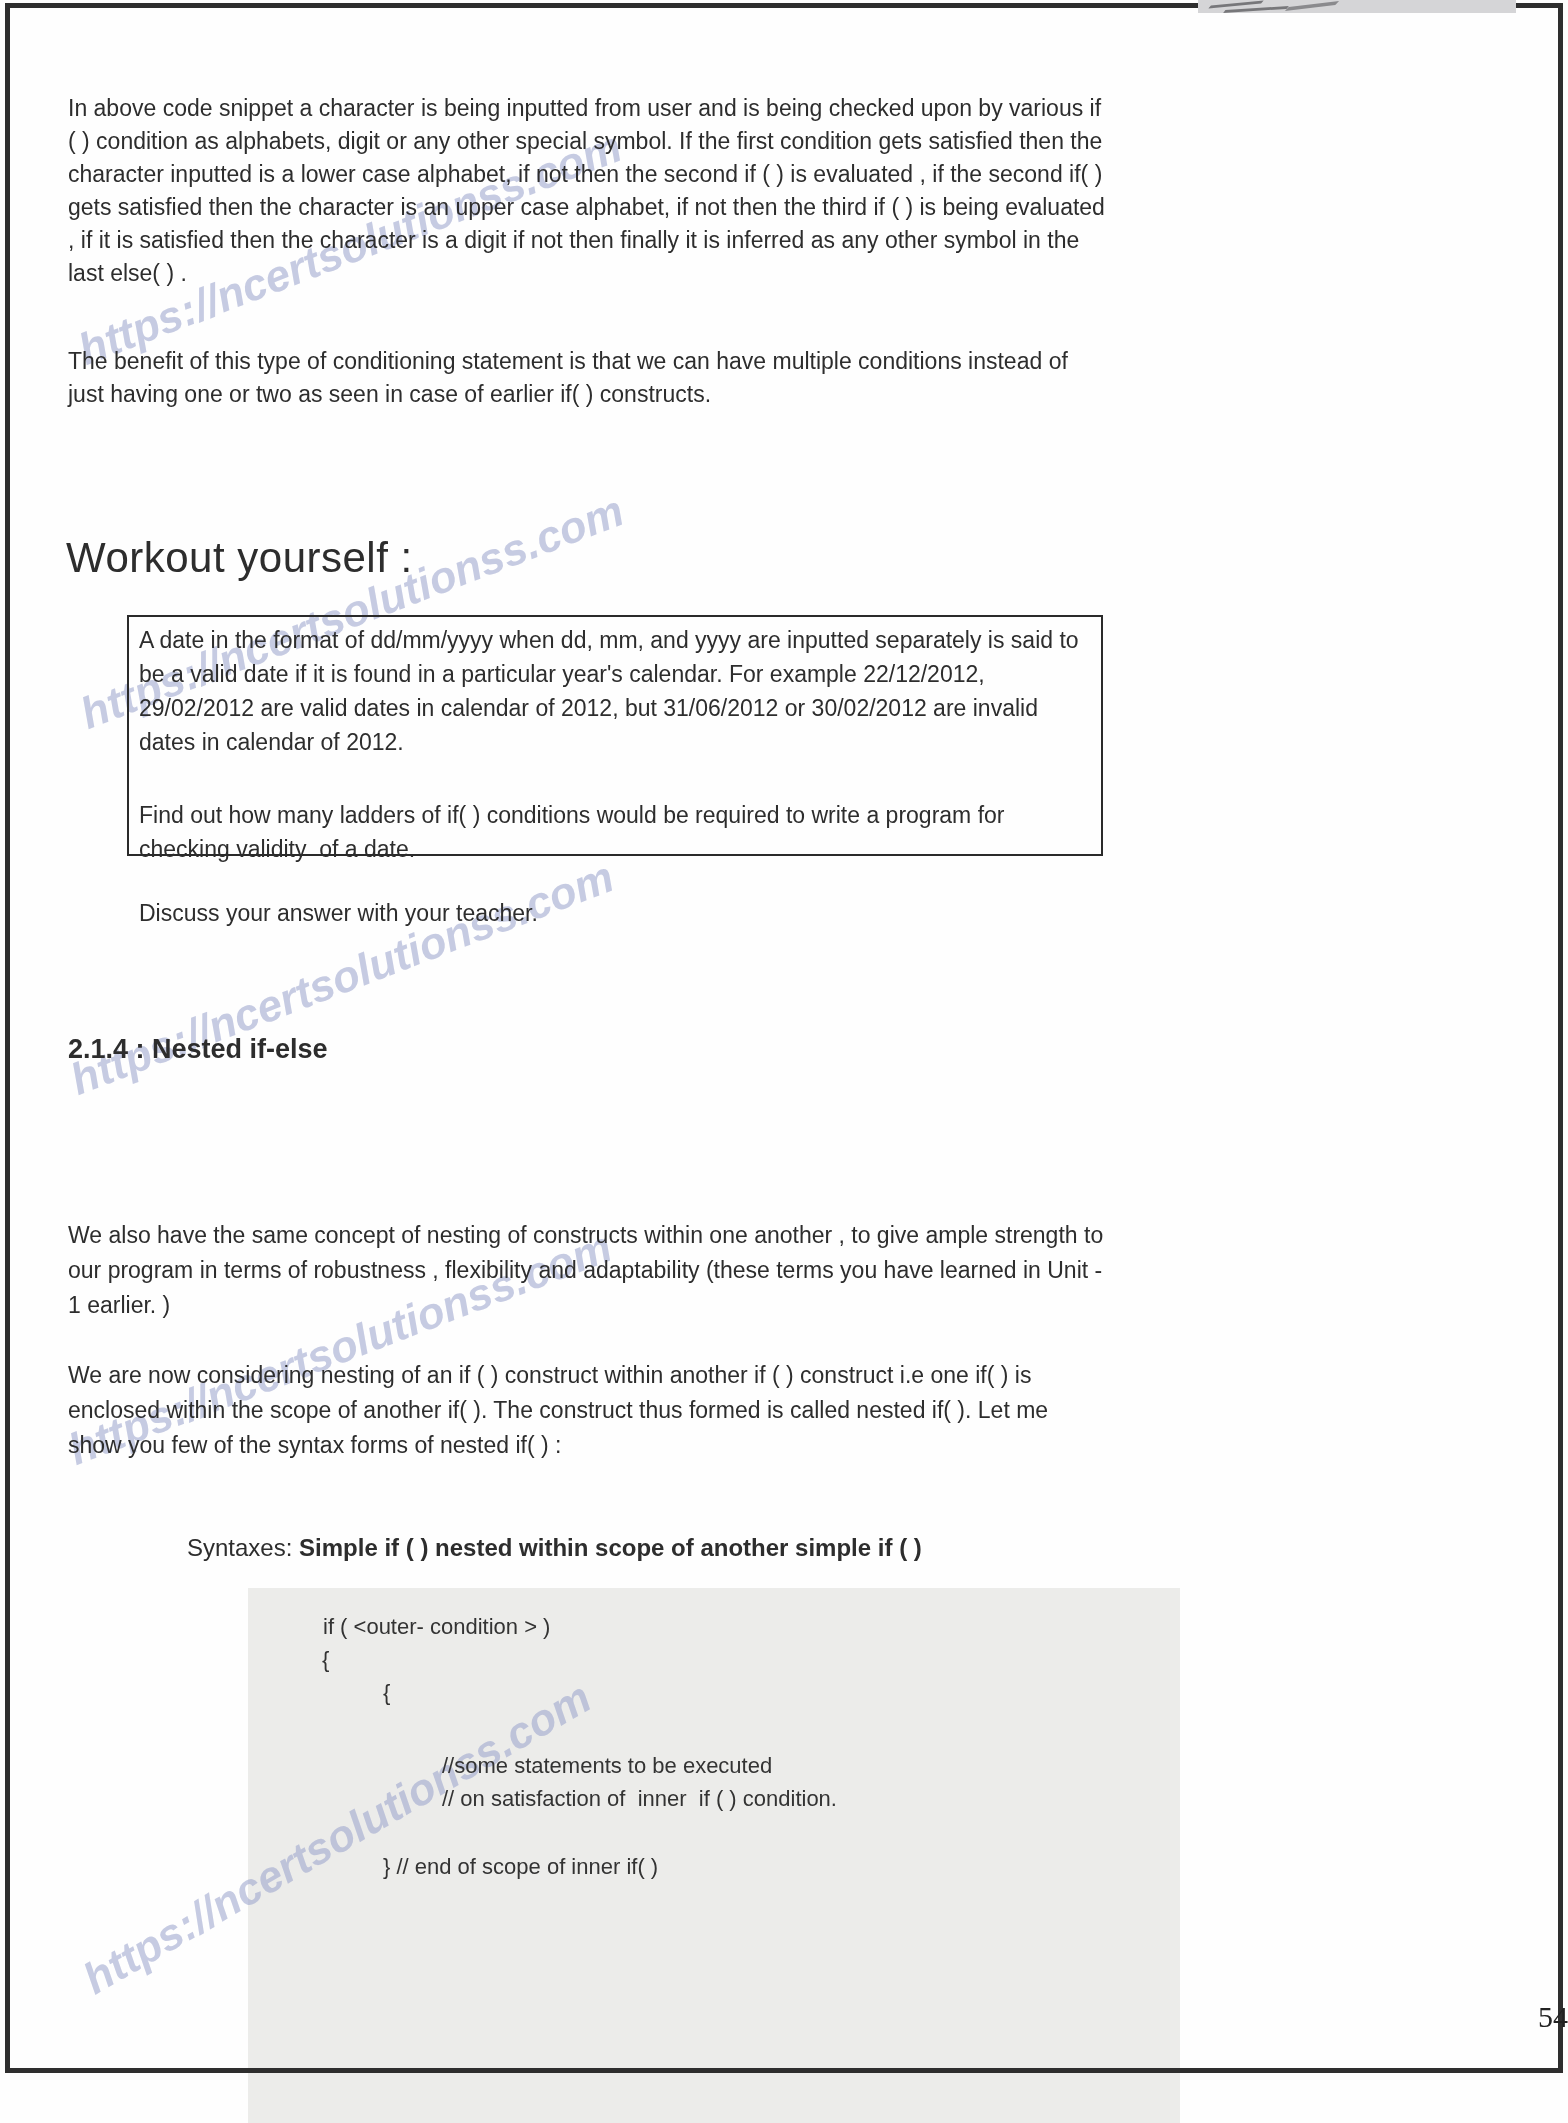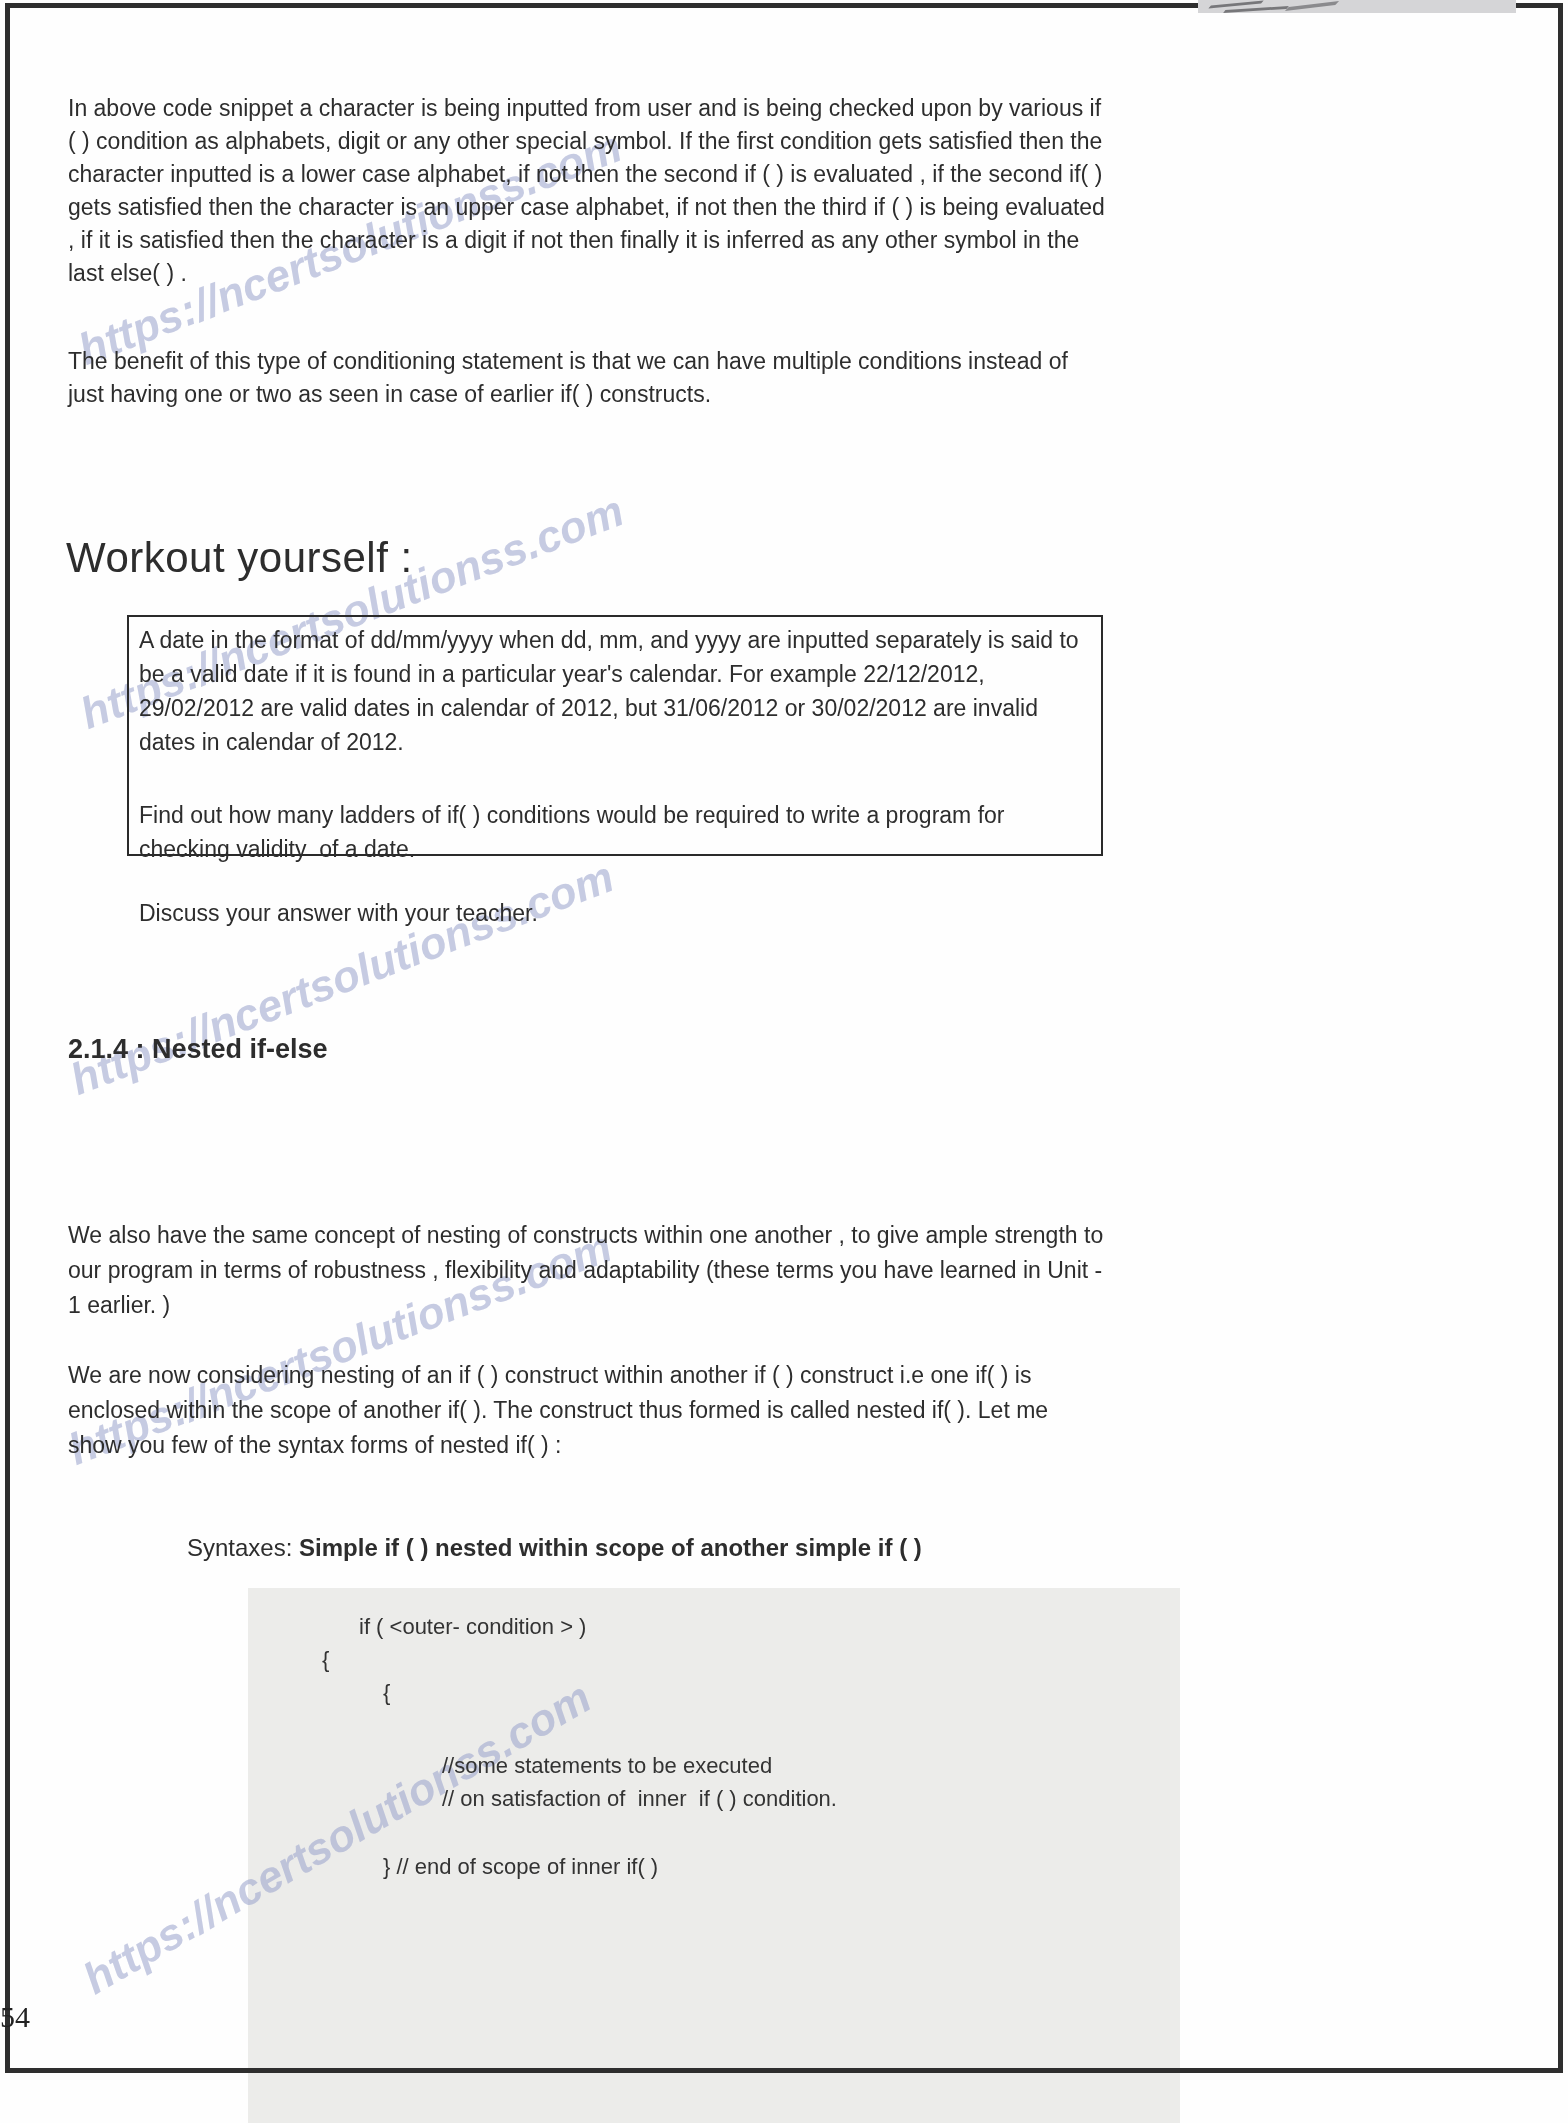--- a/index.html
+++ b/index.html
@@ -85,21 +85,21 @@
   .code-listing{
     position:absolute;left:248px;top:1588px;width:932px;
     padding-top:22px;box-sizing:border-box;
   }
   .code-line{
     font-size:22px;line-height:33px;
     white-space:pre;color:#333333;
   }
   .page-number{
     position:absolute;left:0;top:2000px;width:1568px;
-    text-align:left;
+    text-align:right;
     font-family:"Liberation Serif", serif;
     font-size:30px;color:#222222;
   }
 </style>
 </head>
 <body>
 
 <div class="canvas">
 
   <div class="code-bg"></div>
@@ -133,21 +133,21 @@
 
     <div class="para p4">We also have the same concept of nesting of constructs within one another , to give ample strength to our program in terms of robustness , flexibility and adaptability (these terms you have learned in Unit - 1 earlier. )</div>
 
     <div class="para p5">We are now considering nesting of an if ( ) construct within another if ( ) construct i.e one if( ) is enclosed within the scope of another if( ). The construct thus formed is called nested if( ). Let me show you few of the syntax forms of nested if( ) :</div>
 
     <div class="syntaxes">
       <span>Syntaxes: </span><span class="bold">Simple if ( ) nested within scope of another simple if ( )</span>
     </div>
 
     <div class="code-listing">
-        <div class="code-line" style="padding-left: 111px;">if ( &lt;outer- condition &gt; )</div>
+        <div class="code-line" style="padding-left: 75px;">if ( &lt;outer- condition &gt; )</div>
         <div class="code-line" style="padding-left: 74px;">{</div>
         <div class="code-line" style="padding-left: 135px;">{</div>
         <div class="code-line" style="padding-left: 194px; margin-top: 40px;">//some statements to be executed</div>
         <div class="code-line" style="padding-left: 194px;">// on satisfaction of  inner  if ( ) condition.</div>
         <div class="code-line" style="padding-left: 135px; margin-top: 35px;">} // end of scope of inner if( )</div>
       </div>
 
     <div class="page-number">54</div>
 
   </div>

